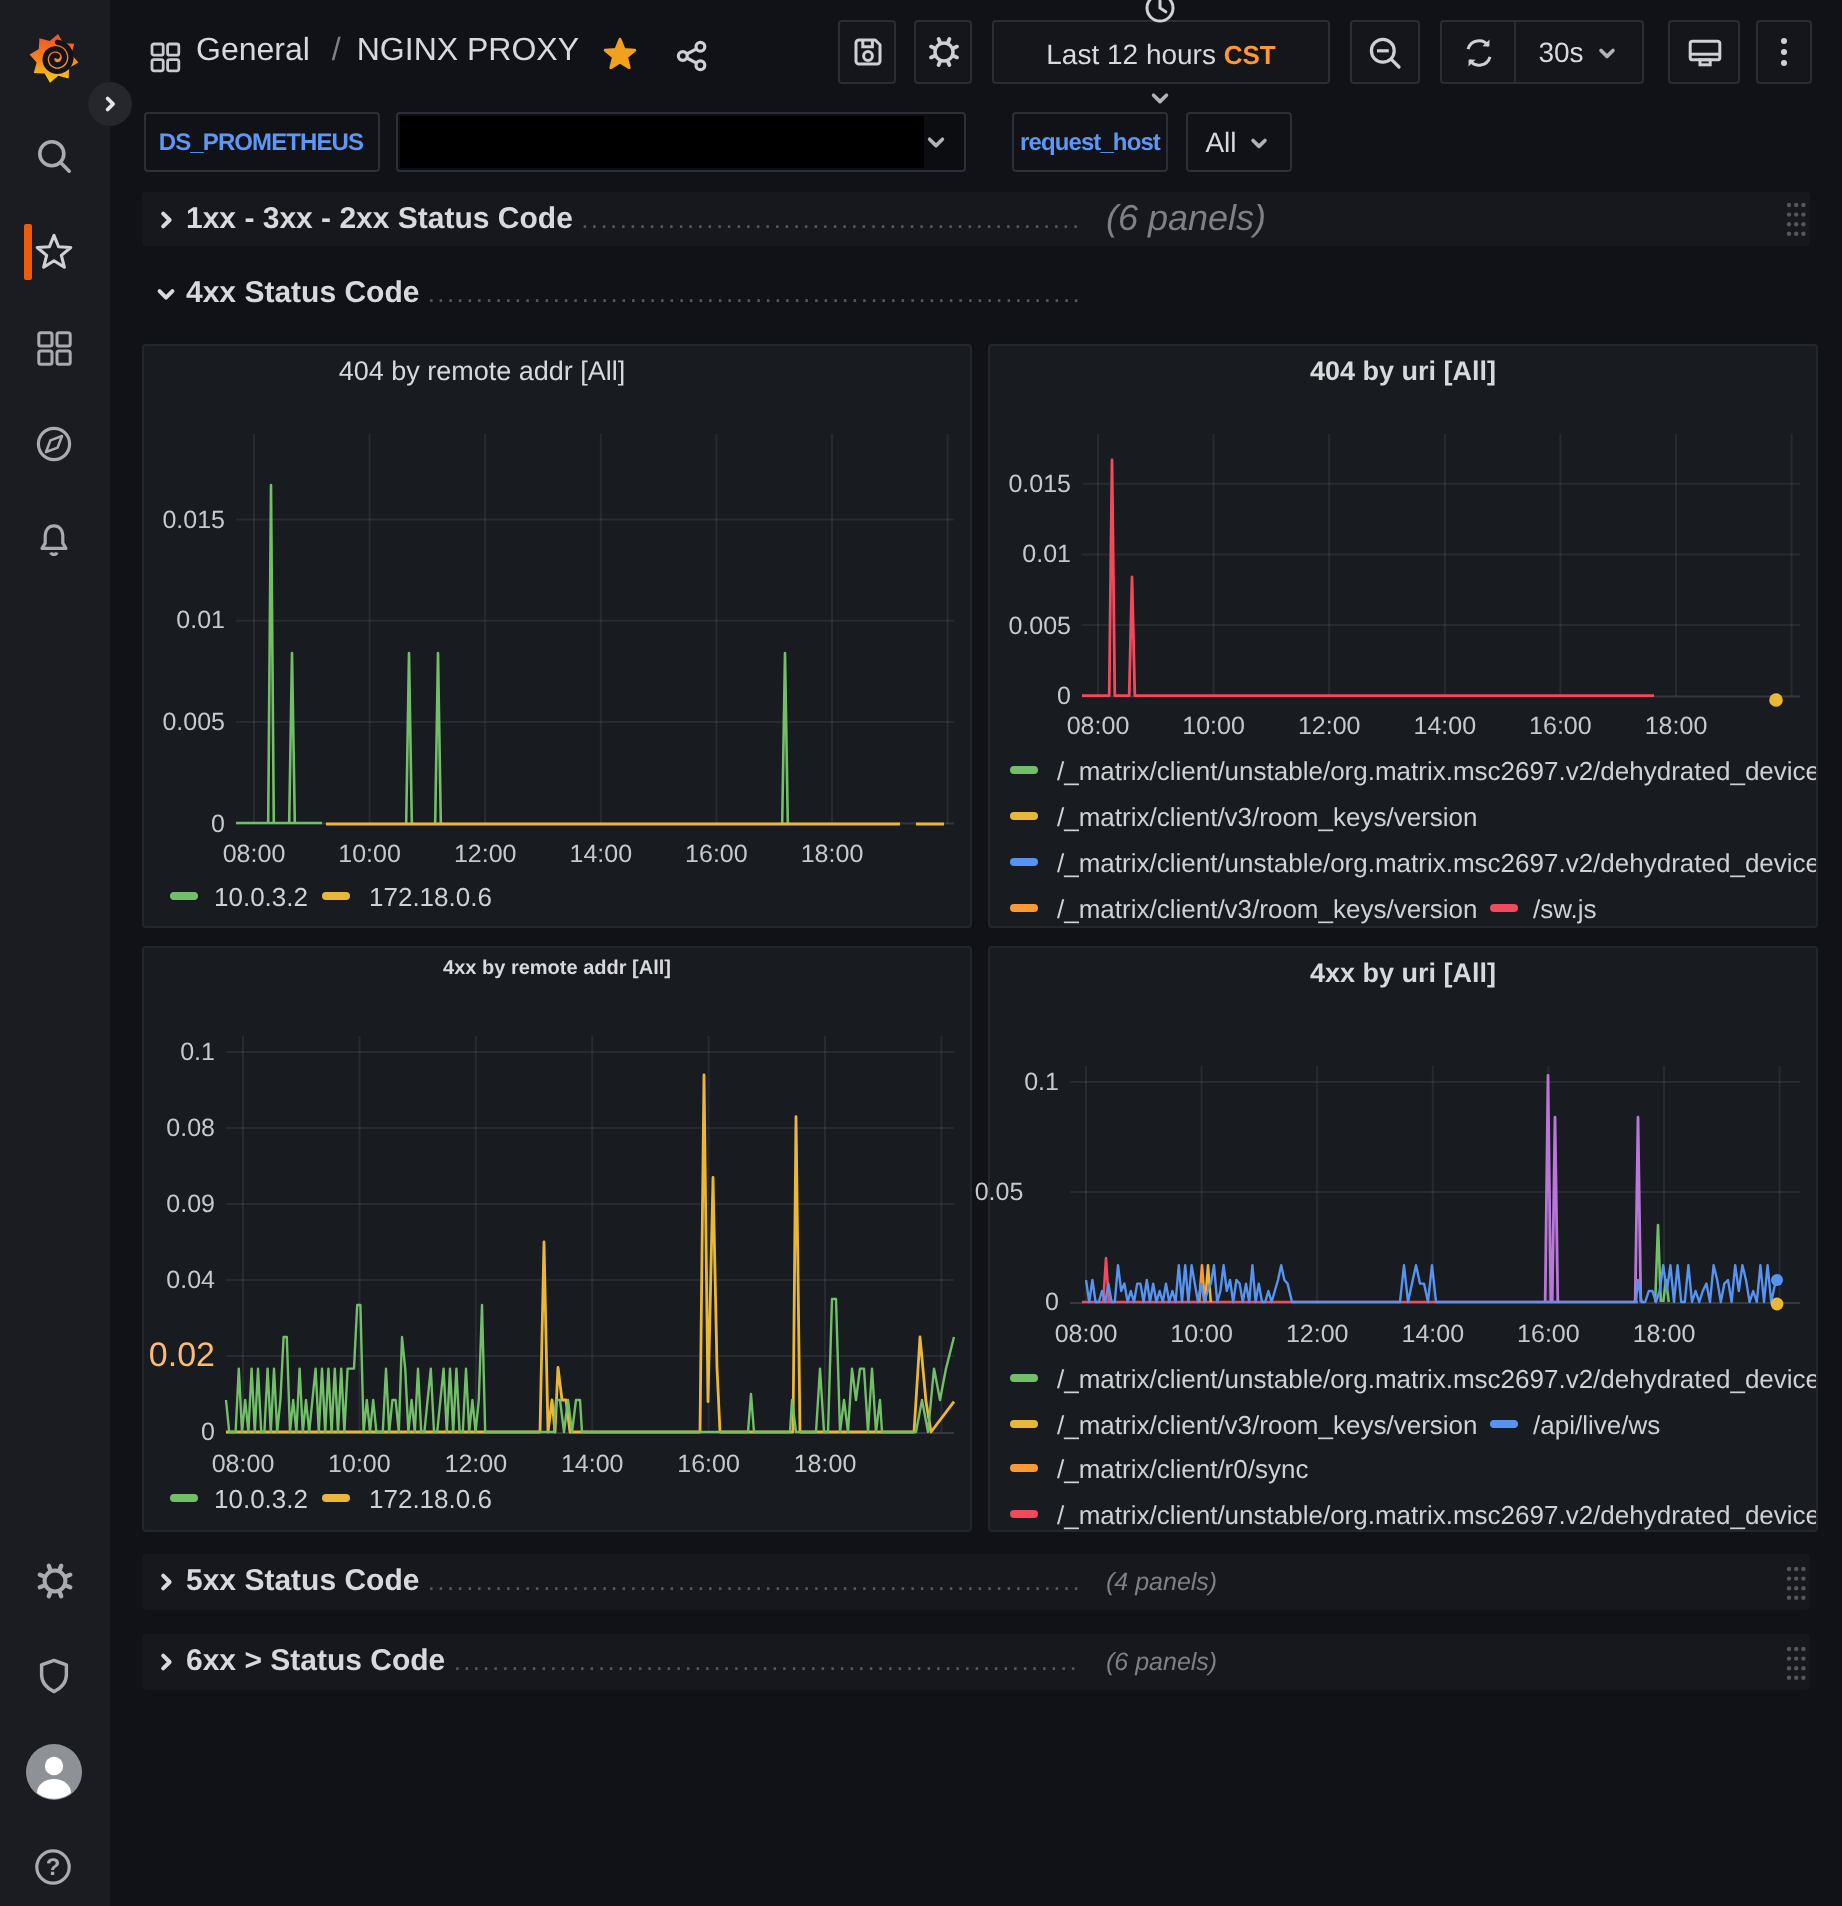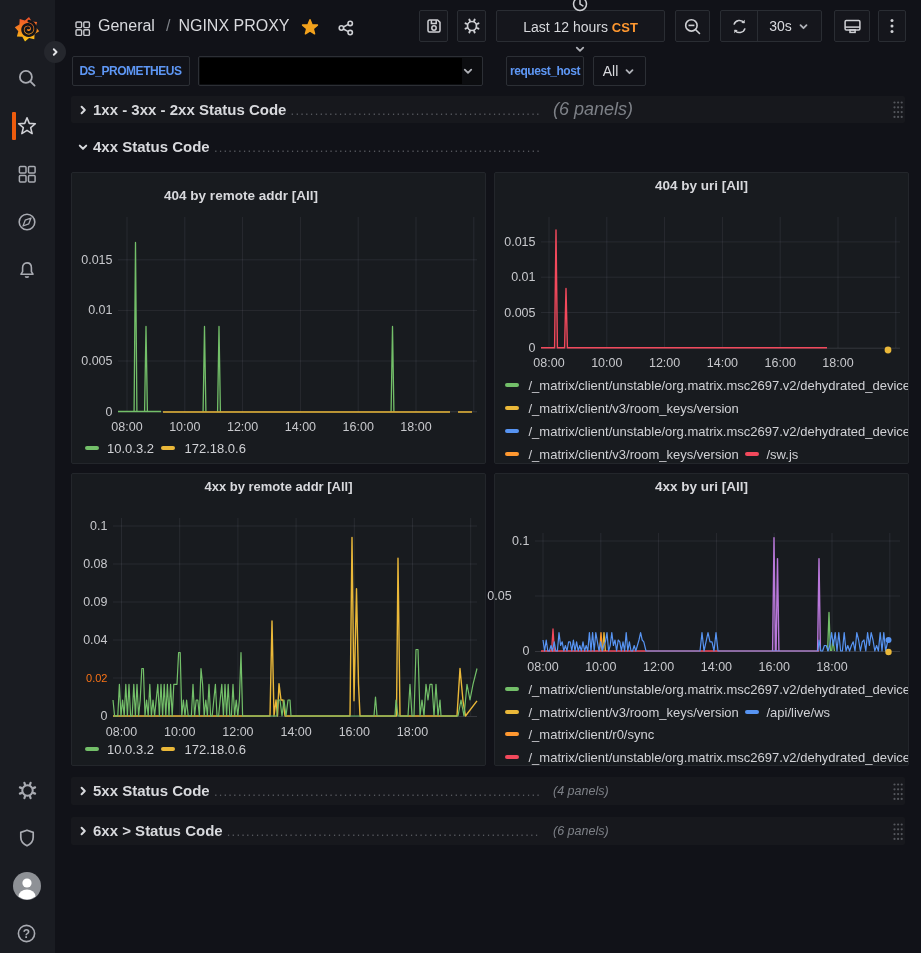--- a/index.html
+++ b/index.html
@@ -226,21 +226,21 @@
       <circle cx="5.1" cy="1.5" r="1.1" fill="#54565c"></circle>
       <circle cx="5.1" cy="6.3" r="1.1" fill="#54565c"></circle>
       <circle cx="5.1" cy="11.1" r="1.1" fill="#54565c"></circle>
       <circle cx="5.1" cy="15.899999999999999" r="1.1" fill="#54565c"></circle>
       <circle cx="8.7" cy="1.5" r="1.1" fill="#54565c"></circle>
       <circle cx="8.7" cy="6.3" r="1.1" fill="#54565c"></circle>
       <circle cx="8.7" cy="11.1" r="1.1" fill="#54565c"></circle>
       <circle cx="8.7" cy="15.899999999999999" r="1.1" fill="#54565c"></circle>
     </svg></div>
 <div style="position:absolute;left:71px;top:172px;width:415px;height:292px;background:#181b1f;border:1px solid #23262b;border-radius:2px;"></div>
-<div style="position:absolute;left:71px;top:188px;width:340px;height:20px;text-align:center;font-size:13.5px;font-weight:bold;color:#d8d9dd;">404 by remote addr [All]</div>
+<div style="position:absolute;left:71px;top:178px;width:340px;height:20px;text-align:center;font-size:13.5px;font-weight:normal;color:#d8d9dd;">404 by remote addr [All]</div>
 <div style="position:absolute;left:71px;top:172px;width:415px;height:292px;overflow:hidden;"><svg width="415" height="292" viewBox="0 0 415 292">
       <line x1="56.0" y1="45.0" x2="56.0" y2="240.0" stroke="rgba(204,204,220,0.09)" stroke-width="1"></line>
       <line x1="113.8" y1="45.0" x2="113.8" y2="240.0" stroke="rgba(204,204,220,0.09)" stroke-width="1"></line>
       <line x1="171.6" y1="45.0" x2="171.6" y2="240.0" stroke="rgba(204,204,220,0.09)" stroke-width="1"></line>
       <line x1="229.4" y1="45.0" x2="229.4" y2="240.0" stroke="rgba(204,204,220,0.09)" stroke-width="1"></line>
       <line x1="287.2" y1="45.0" x2="287.2" y2="240.0" stroke="rgba(204,204,220,0.09)" stroke-width="1"></line>
       <line x1="345.0" y1="45.0" x2="345.0" y2="240.0" stroke="rgba(204,204,220,0.09)" stroke-width="1"></line>
       <line x1="402.8" y1="45.0" x2="402.8" y2="240.0" stroke="rgba(204,204,220,0.09)" stroke-width="1"></line>
       <line x1="47.0" y1="87.8" x2="406.0" y2="87.8" stroke="rgba(204,204,220,0.09)" stroke-width="1"></line>
       <line x1="47.0" y1="138.4" x2="406.0" y2="138.4" stroke="rgba(204,204,220,0.09)" stroke-width="1"></line>
@@ -296,21 +296,21 @@
     <div style="position:absolute;left:11px;top:233.5px;width:14px;height:4px;border-radius:2px;background:#eab839;"></div>
     <div style="position:absolute;left:34.5px;top:227.5px;font-size:13px;color:#d0d1d5;white-space:nowrap;line-height:17px;">/_matrix/client/v3/room_keys/version</div>
     <div style="position:absolute;left:11px;top:256.5px;width:14px;height:4px;border-radius:2px;background:#5794f2;"></div>
     <div style="position:absolute;left:34.5px;top:250.5px;font-size:13px;color:#d0d1d5;white-space:nowrap;line-height:17px;">/_matrix/client/unstable/org.matrix.msc2697.v2/dehydrated_devices/</div>
     <div style="position:absolute;left:11px;top:280px;width:14px;height:4px;border-radius:2px;background:#ff9830;"></div>
     <div style="position:absolute;left:34.5px;top:274.0px;font-size:13px;color:#d0d1d5;white-space:nowrap;line-height:17px;">/_matrix/client/v3/room_keys/version</div>
     <div style="position:absolute;left:250.5px;top:280px;width:14px;height:4px;border-radius:2px;background:#f2495c;"></div>
     <div style="position:absolute;left:272.5px;top:274.0px;font-size:13px;color:#d0d1d5;white-space:nowrap;line-height:17px;">/sw.js</div>
   </div>
 <div style="position:absolute;left:71px;top:473px;width:415px;height:293px;background:#181b1f;border:1px solid #23262b;border-radius:2px;"></div>
-<div style="position:absolute;left:71px;top:479px;width:415px;height:20px;text-align:center;font-size:13px;font-weight:bold;color:#d8d9dd;">4xx by remote addr [All]</div>
+<div style="position:absolute;left:71px;top:479px;width:415px;height:20px;text-align:center;font-size:10px;font-weight:bold;color:#d8d9dd;">4xx by remote addr [All]</div>
 <div style="position:absolute;left:71px;top:473px;width:415px;height:293px;overflow:hidden;"><svg width="415" height="293" viewBox="0 0 415 293">
       <line x1="50.5" y1="45.0" x2="50.5" y2="243.0" stroke="rgba(204,204,220,0.09)" stroke-width="1"></line>
       <line x1="108.7" y1="45.0" x2="108.7" y2="243.0" stroke="rgba(204,204,220,0.09)" stroke-width="1"></line>
       <line x1="166.9" y1="45.0" x2="166.9" y2="243.0" stroke="rgba(204,204,220,0.09)" stroke-width="1"></line>
       <line x1="225.1" y1="45.0" x2="225.1" y2="243.0" stroke="rgba(204,204,220,0.09)" stroke-width="1"></line>
       <line x1="283.3" y1="45.0" x2="283.3" y2="243.0" stroke="rgba(204,204,220,0.09)" stroke-width="1"></line>
       <line x1="341.5" y1="45.0" x2="341.5" y2="243.0" stroke="rgba(204,204,220,0.09)" stroke-width="1"></line>
       <line x1="399.7" y1="45.0" x2="399.7" y2="243.0" stroke="rgba(204,204,220,0.09)" stroke-width="1"></line>
       <line x1="42.0" y1="53.0" x2="406.0" y2="53.0" stroke="rgba(204,204,220,0.09)" stroke-width="1"></line>
       <line x1="42.0" y1="91.0" x2="406.0" y2="91.0" stroke="rgba(204,204,220,0.09)" stroke-width="1"></line>
@@ -318,21 +318,21 @@
       <line x1="42.0" y1="167.0" x2="406.0" y2="167.0" stroke="rgba(204,204,220,0.09)" stroke-width="1"></line>
       <line x1="42.0" y1="205.0" x2="406.0" y2="205.0" stroke="rgba(204,204,220,0.09)" stroke-width="1"></line>
       <line x1="42.0" y1="243.5" x2="406.0" y2="243.5" stroke="rgba(204,204,220,0.16)" stroke-width="1"></line>
       <polyline points="42.0,243.0 199.0,243.0 201.0,148.0 203.0,243.0 205.0,227.0 206.5,243.0 208.0,210.7 210.0,227.0 212.0,227.0 214.0,243.0 279.0,243.0 281.0,64.4 283.0,227.8 285.5,115.7 287.5,210.7 289.0,243.0 325.5,243.0 327.0,85.3 329.0,243.0 386.0,243.0 389.0,195.5 392.0,227.8 394.5,243.0 406.0,227.8" fill="none" stroke="#eab839" stroke-width="1.4" stroke-linejoin="round"></polyline>
       <polyline points="42.0,227.0 43.6,243.0 45.2,243.0 46.8,243.0 48.4,211.3 50.0,243.0 51.6,227.0 53.2,243.0 54.8,211.3 56.4,243.0 58.0,211.3 59.6,243.0 61.2,243.0 62.8,211.3 64.4,243.0 66.0,211.3 67.6,243.0 69.2,227.0 70.8,195.5 72.4,195.5 74.0,243.0 75.6,227.0 77.2,243.0 78.8,211.3 80.4,243.0 82.0,227.0 83.6,243.0 85.2,227.0 86.8,211.3 88.4,243.0 90.0,211.3 91.6,243.0 93.2,211.3 94.8,243.0 96.4,211.3 98.0,243.0 99.6,211.3 101.2,243.0 102.8,211.3 104.4,211.3 106.0,211.3 107.6,179.5 109.2,179.5 110.8,243.0 112.4,227.0 114.0,243.0 115.6,227.0 117.2,243.0 118.8,243.0 120.4,243.0 122.0,211.3 123.6,243.0 125.2,227.0 126.8,227.0 128.4,243.0 130.0,195.5 131.6,211.3 133.2,243.0 134.8,227.0 136.4,243.0 138.0,211.3 139.6,243.0 141.2,243.0 142.8,227.0 144.4,211.3 146.0,243.0 147.6,243.0 149.2,227.0 150.8,211.3 152.4,243.0 154.0,211.3 155.6,243.0 157.2,211.3 158.8,243.0 160.4,243.0 162.0,211.3 163.6,243.0 165.2,227.0 166.8,243.0 168.4,227.0 170.0,179.5 171.6,243.0 172.5,243.0 206.0,243.0 207.0,227.0 209.0,227.0 211.0,243.0 213.0,227.0 215.0,243.0 217.0,227.0 219.0,227.0 220.0,243.0 303.0,243.0 304.5,224.0 306.0,243.0 324.0,243.0 325.0,227.0 327.0,243.0 329.0,243.0 331.0,243.0 333.0,243.0 335.0,243.0 337.0,243.0 339.0,211.3 341.0,243.0 343.0,243.0 345.0,176.5 347.0,176.5 349.0,243.0 351.0,227.0 353.0,243.0 355.0,211.3 357.0,227.0 359.0,211.3 361.0,211.3 363.0,243.0 365.0,211.3 367.0,243.0 369.0,227.0 370.0,243.0 385.0,243.0 387.0,243.0 390.0,227.0 393.0,243.0 396.0,211.3 399.0,227.0 402.0,211.3 406.0,195.5" fill="none" stroke="#73bf69" stroke-width="1.2" stroke-linejoin="round"></polyline>
     </svg></div>
 <div style="position:absolute;left:47.5px;top:518px;width:60px;text-align:right;font-size:12.5px;color:#c7c8cc;line-height:16px;">0.1</div>
 <div style="position:absolute;left:47.5px;top:556px;width:60px;text-align:right;font-size:12.5px;color:#c7c8cc;line-height:16px;">0.08</div>
 <div style="position:absolute;left:47.5px;top:594px;width:60px;text-align:right;font-size:12.5px;color:#c7c8cc;line-height:16px;">0.09</div>
 <div style="position:absolute;left:47.5px;top:632px;width:60px;text-align:right;font-size:12.5px;color:#c7c8cc;line-height:16px;">0.04</div>
-<div style="position:absolute;left:47.5px;top:670px;width:60px;text-align:right;font-size:11px;color:#f97316;line-height:16px;">0.02</div>
+<div style="position:absolute;left:47.5px;top:670px;width:60px;text-align:right;font-size:17px;color:#fdba74;line-height:16px;">0.02</div>
 <div style="position:absolute;left:47.5px;top:708px;width:60px;text-align:right;font-size:12.5px;color:#c7c8cc;line-height:16px;">0</div>
 <div style="position:absolute;left:99.5px;top:723.5px;width:44px;text-align:center;font-size:12.5px;color:#c7c8cc;line-height:16px;">08:00</div>
 <div style="position:absolute;left:157.7px;top:723.5px;width:44px;text-align:center;font-size:12.5px;color:#c7c8cc;line-height:16px;">10:00</div>
 <div style="position:absolute;left:215.9px;top:723.5px;width:44px;text-align:center;font-size:12.5px;color:#c7c8cc;line-height:16px;">12:00</div>
 <div style="position:absolute;left:274.1px;top:723.5px;width:44px;text-align:center;font-size:12.5px;color:#c7c8cc;line-height:16px;">14:00</div>
 <div style="position:absolute;left:332.3px;top:723.5px;width:44px;text-align:center;font-size:12.5px;color:#c7c8cc;line-height:16px;">16:00</div>
 <div style="position:absolute;left:390.5px;top:723.5px;width:44px;text-align:center;font-size:12.5px;color:#c7c8cc;line-height:16px;">18:00</div>
 <div style="position:absolute;left:84.5px;top:746.5px;width:14px;height:4px;border-radius:2px;background:#73bf69;"></div>
 <div style="position:absolute;left:107px;top:740.5px;font-size:13px;color:#d0d1d5;white-space:nowrap;line-height:17px;">10.0.3.2</div>
 <div style="position:absolute;left:161px;top:746.5px;width:14px;height:4px;border-radius:2px;background:#eab839;"></div>

